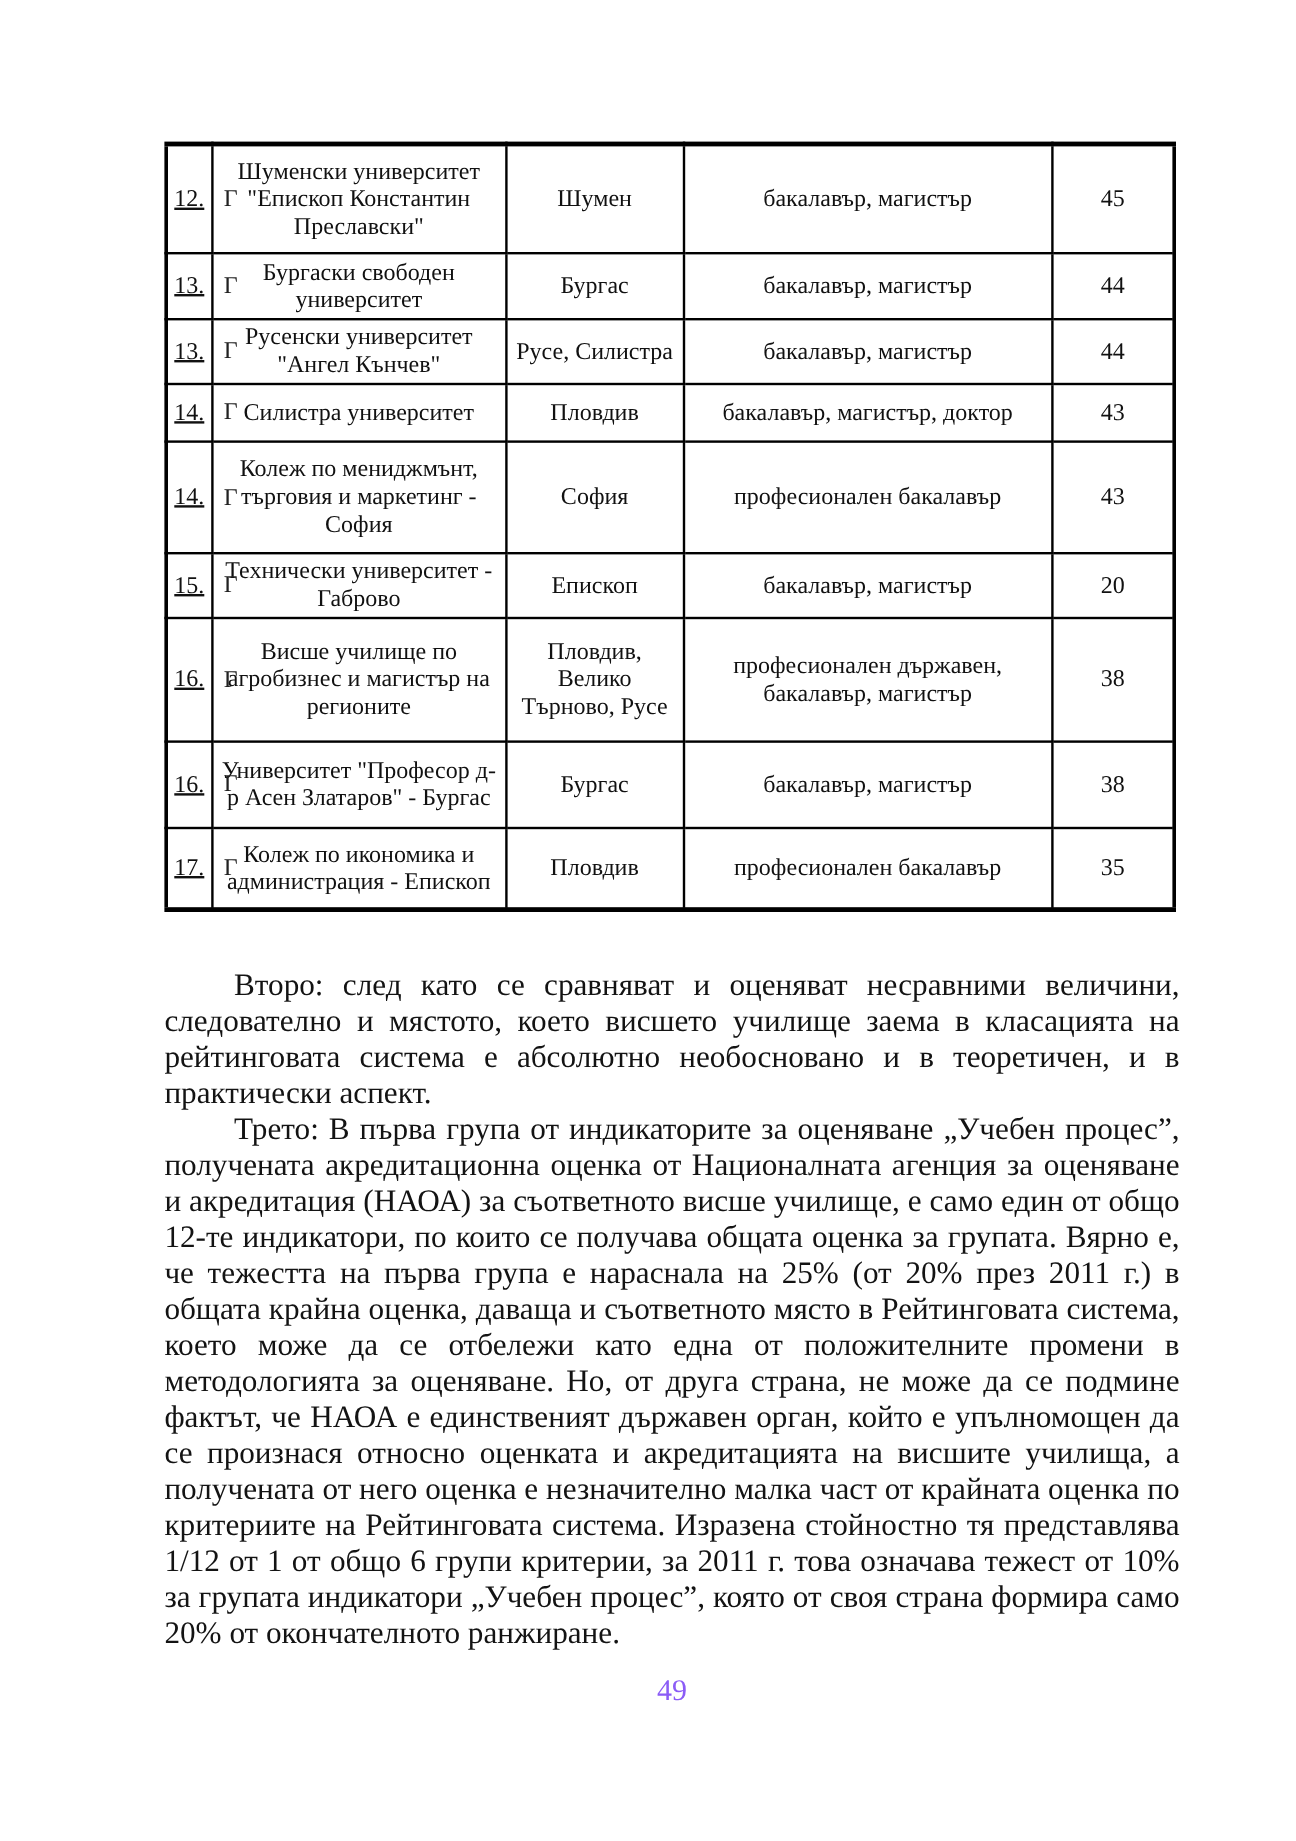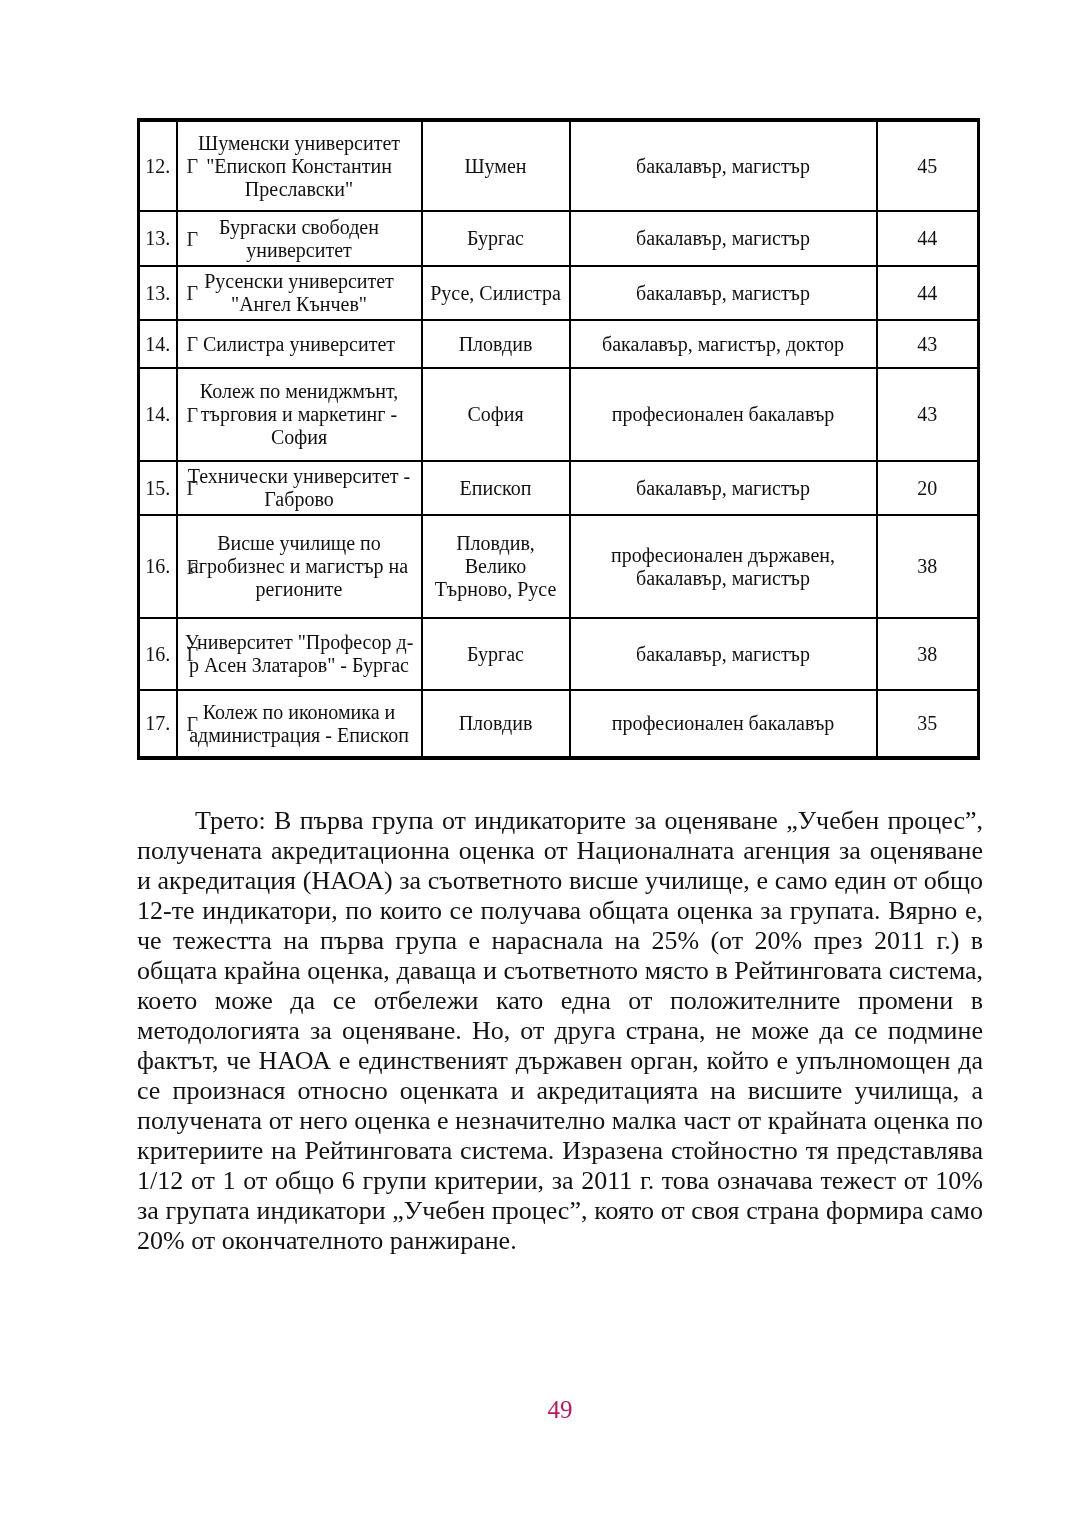--- a/index.html
+++ b/index.html
@@ -33,20 +33,21 @@
     border: 2px solid #000;
     font-size: 20px;
     line-height: 23px;
     text-align: center;
     vertical-align: middle;
     padding: 3px 4px;
     color: #111;
   }
   td.num-cell {
     padding: 3px 2px;
+    text-decoration: underline;
   }
   td.name-cell {
     position: relative;
     padding: 3px 24px;
   }
   .marker {
     position: absolute;
     left: 9px;
     top: 50%;
     transform: translateY(-50%);
@@ -75,21 +76,21 @@
   }
 
   
   .page-number {
     position: absolute;
     left: 137px;
     width: 846px;
     top: 1396px;
     text-align: center;
     font-size: 25px;
-    color: #be185d;
+    color: #8b5cf6;
   }
 </style>
 </head>
 <body>
 
 <div class="page">
 
   <table class="ranking">
     <colgroup>
       <col style="width:38px">
@@ -159,18 +160,19 @@
         <td class="num-cell">17.</td>
         <td class="name-cell"><span class="marker">Г</span><span>Колеж по икономика и администрация - Епископ</span></td>
         <td>Пловдив</td>
         <td class="degrees-cell">професионален бакалавър</td>
         <td>35</td>
       </tr>
     </tbody>
   </table>
 
   <div class="body-text">
+    <p>Второ: след като се сравняват и оценяват несравними величини, следователно и мястото, което висшето училище заема в класацията на рейтинговата система е абсолютно необосновано и в теоретичен, и в практически аспект.</p>
     <p>Трето: В първа група от индикаторите за оценяване „Учебен процес”, получената акредитационна оценка от Националната агенция за оценяване и акредитация (НАОА) за съответното висше училище, е само един от общо 12-те индикатори, по които се получава общата оценка за групата. Вярно е, че тежестта на първа група е нараснала на 25% (от 20% през 2011 г.) в общата крайна оценка, даваща и съответното място в Рейтинговата система, което може да се отбележи като една от положителните промени в методологията за оценяване. Но, от друга страна, не може да се подмине фактът, че НАОА е единственият държавен орган, който е упълномощен да се произнася относно оценката и акредитацията на висшите училища, а получената от него оценка е незначително малка част от крайната оценка по критериите на Рейтинговата система. Изразена стойностно тя представлява 1/12 от 1 от общо 6 групи критерии, за 2011 г. това означава тежест от 10% за групата индикатори „Учебен процес”, която от своя страна формира само 20% от окончателното ранжиране.</p>
   </div>
 
   <div class="page-number">49</div>
 
 </div>
 
 </body></html>

